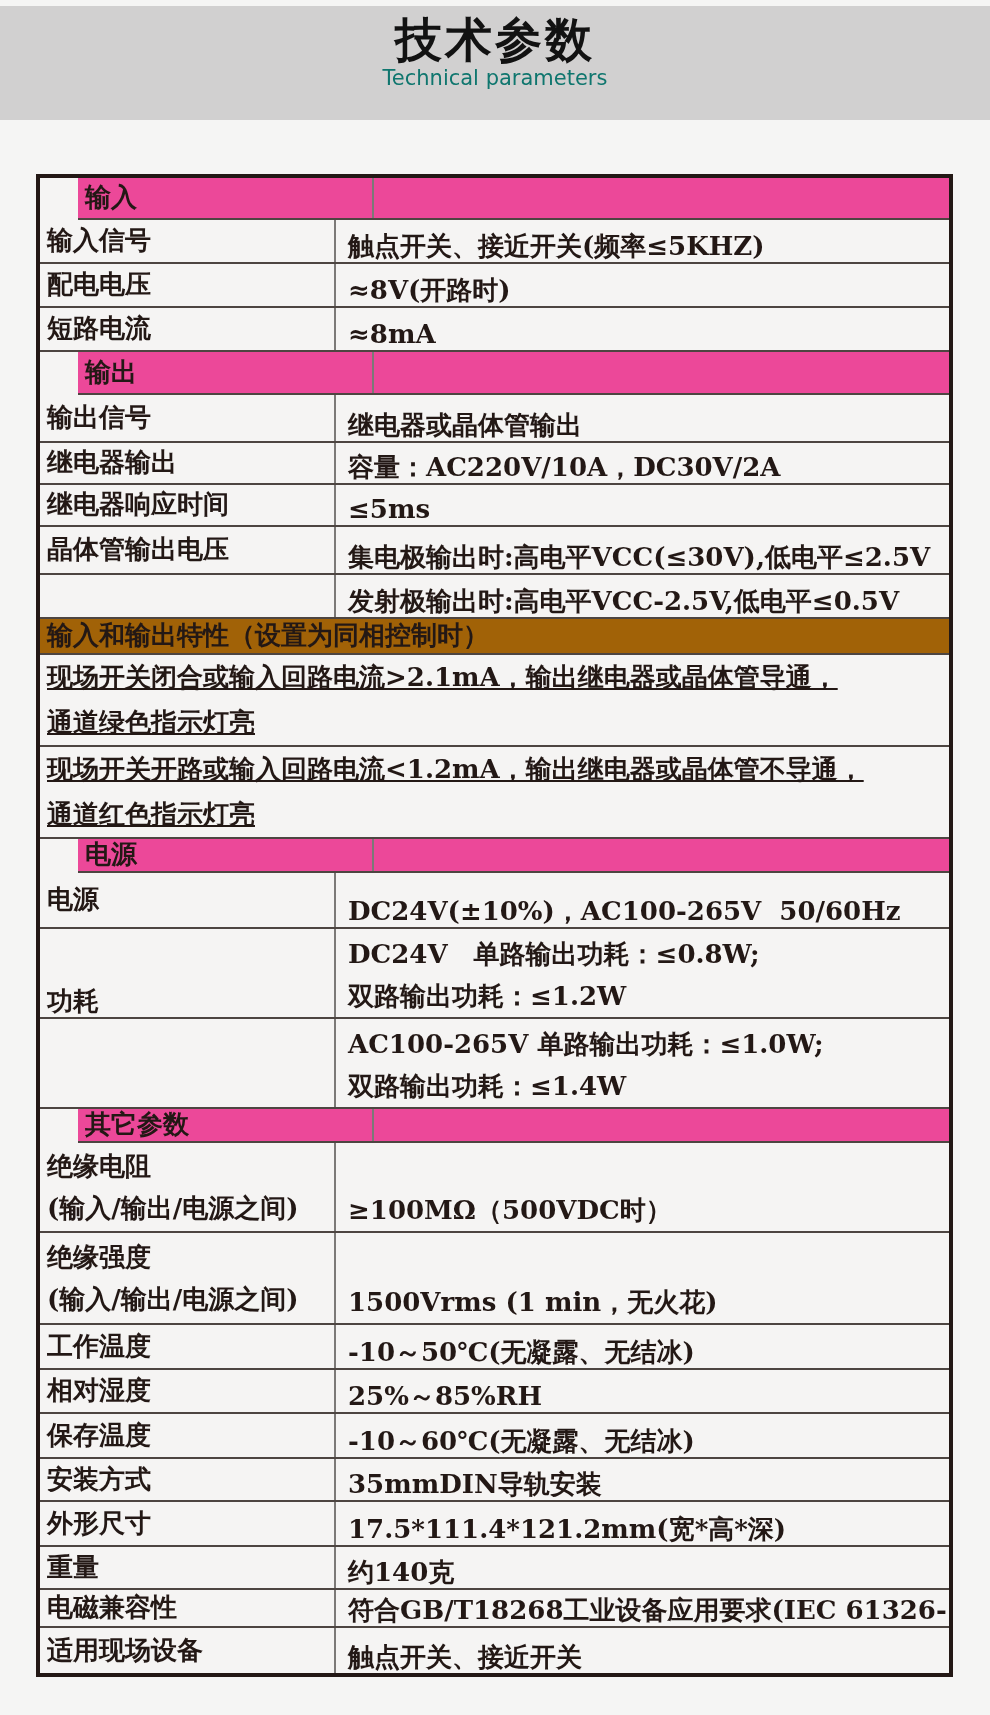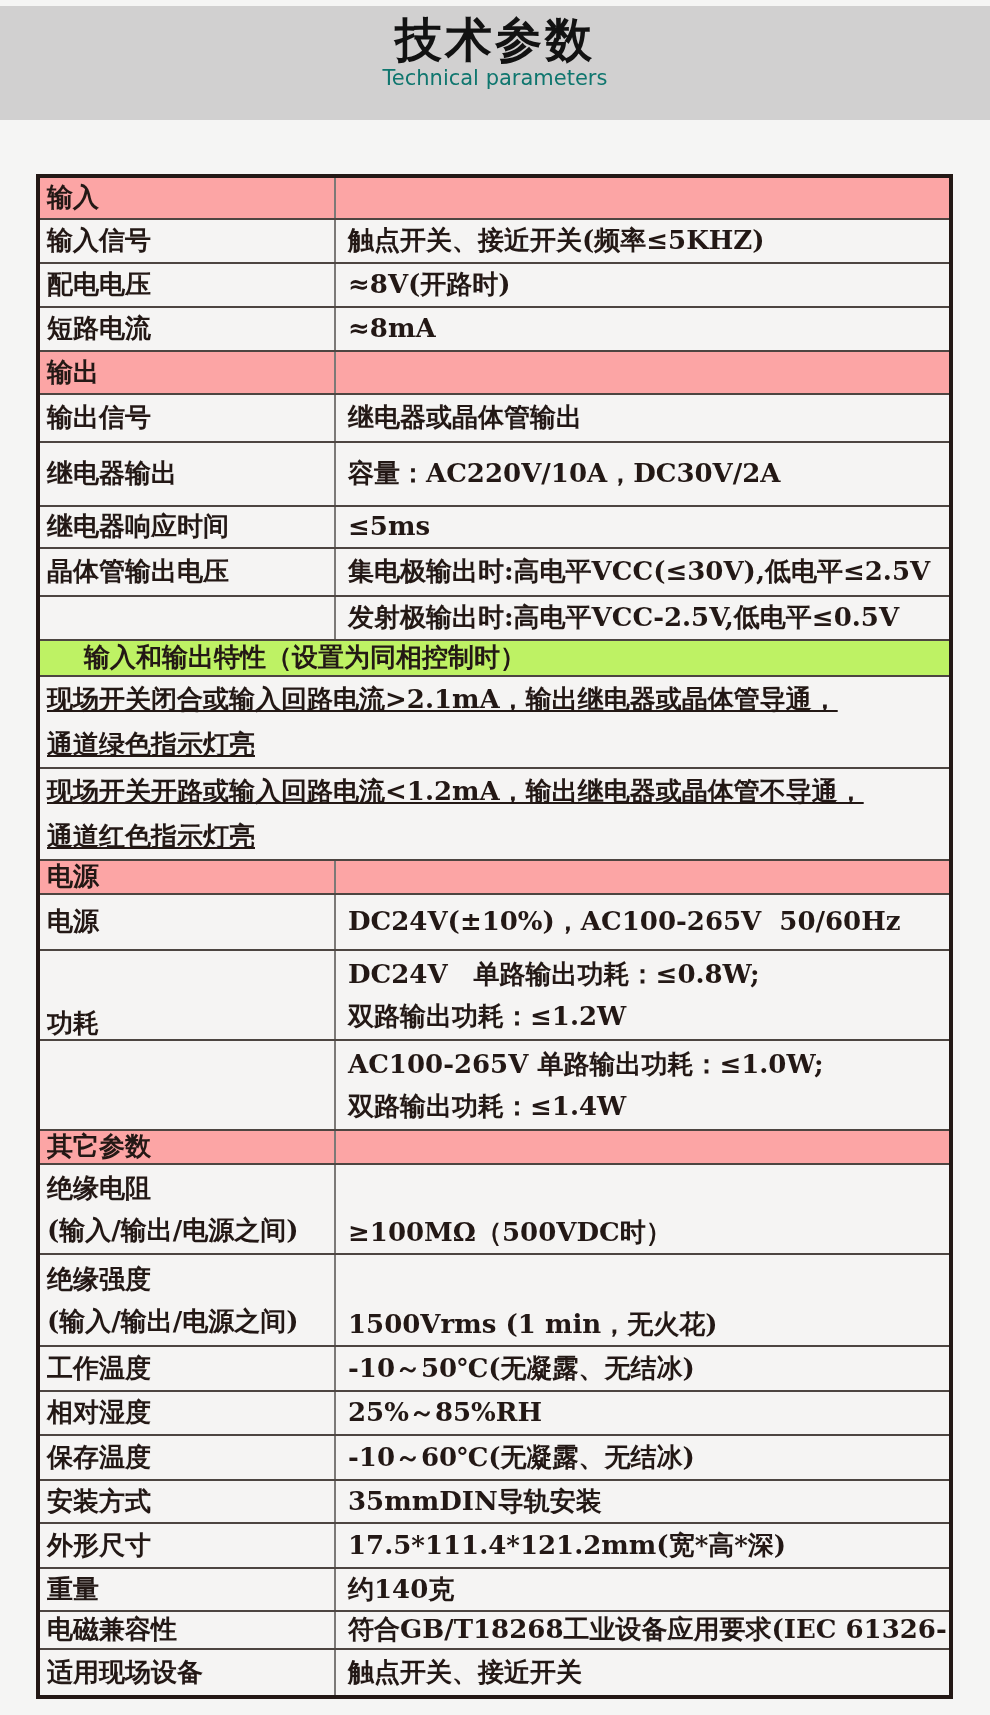--- a/index.html
+++ b/index.html
@@ -55,26 +55,26 @@
     width:296px; flex:none;
     box-sizing:border-box;
     border-right:2px solid #7c7977;
     padding-left:7px; padding-right:4px;
     display:flex; flex-direction:column; justify-content:center;
   }
   .cell-r {
     flex:1;
     box-sizing:border-box;
     padding-left:12px; padding-right:6px;
-    display:flex; flex-direction:column; justify-content:center;
+    display:flex; flex-direction:column; justify-content:flex-end;
     overflow:hidden;
   }
   .cell-r span, .cell-l span, .full span { white-space:pre; }
-  .section { background:#fca5a5; }
-  .fullheader { background:#bef264;padding-left:37px; }
+  .section { background:#ec4899;margin-left:38px; }
+  .fullheader { background:#a16207; }
   .full {
     flex:1;
     box-sizing:border-box;
     padding-left:7px;
     display:flex; flex-direction:column; justify-content:center;
   }
   .note-line { line-height:45px;text-decoration:underline; }
   .two-line-val span { line-height:42px; }
   .top-align { justify-content:flex-end; }
   .two-line-label span { line-height:42px; }
@@ -132,21 +132,21 @@
 
   <div class="row" style="height:48px">
     <div class="cell-l">
         <span>输出信号</span>
       </div>
     <div class="cell-r">
         <span>继电器或晶体管输出</span>
       </div>
   </div>
 
-  <div class="row" style="height:64px">
+  <div class="row" style="height:42px">
     <div class="cell-l">
         <span>继电器输出</span>
       </div>
     <div class="cell-r">
         <span>容量：AC220V/10A，DC30V/2A</span>
       </div>
   </div>
 
   <div class="row" style="height:42px">
     <div class="cell-l">

